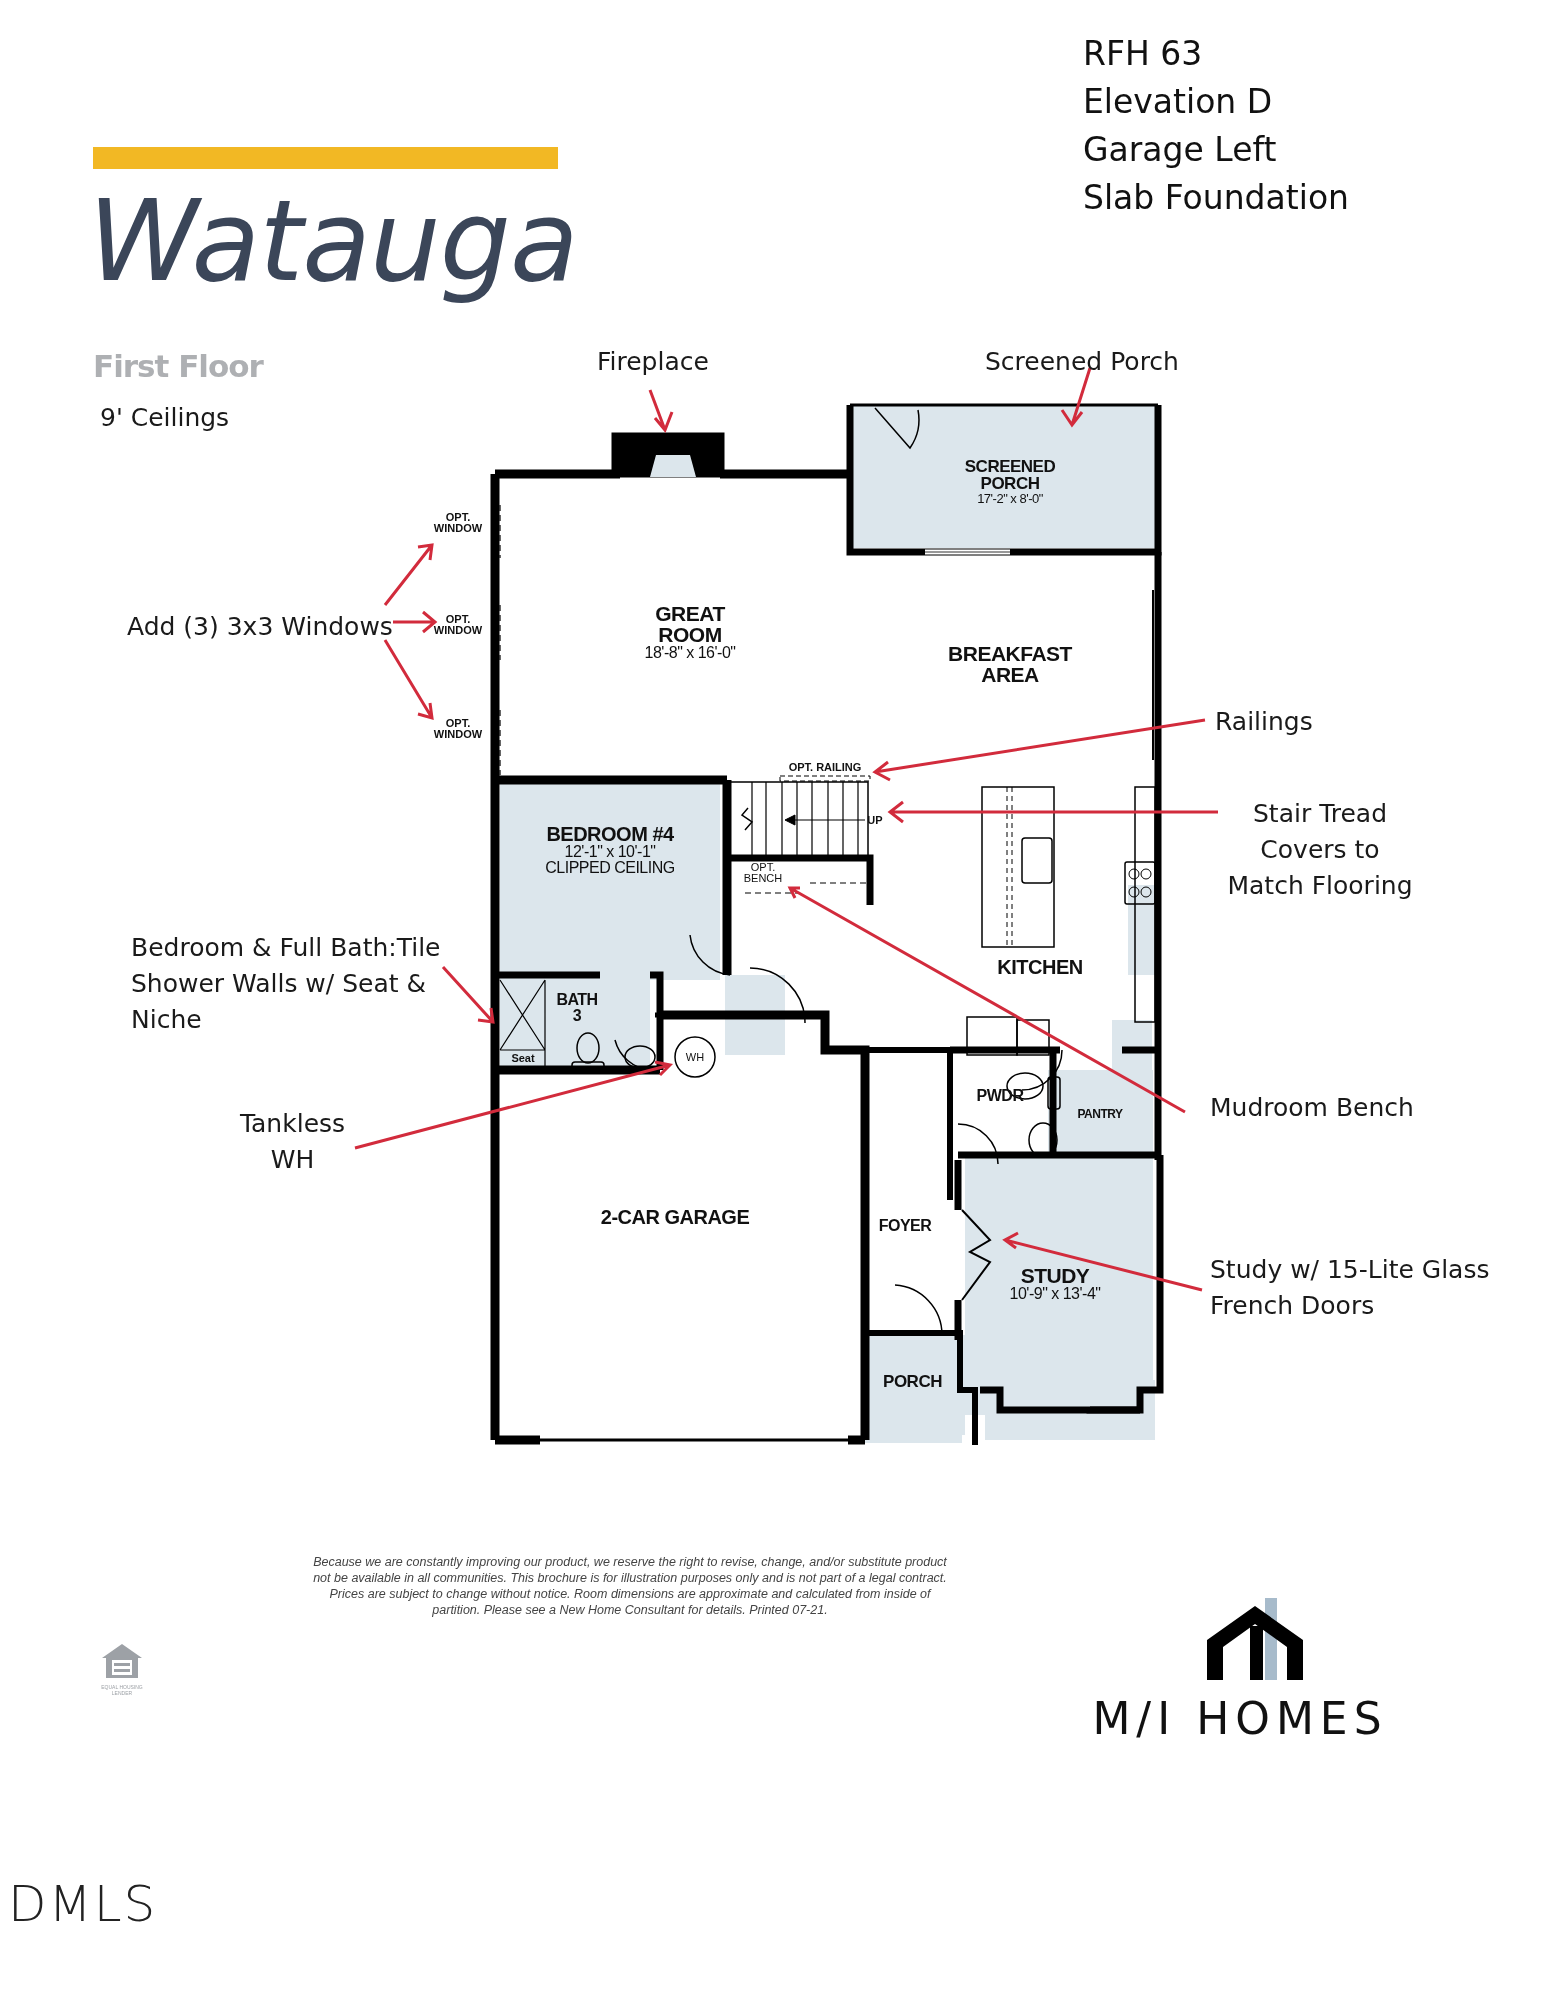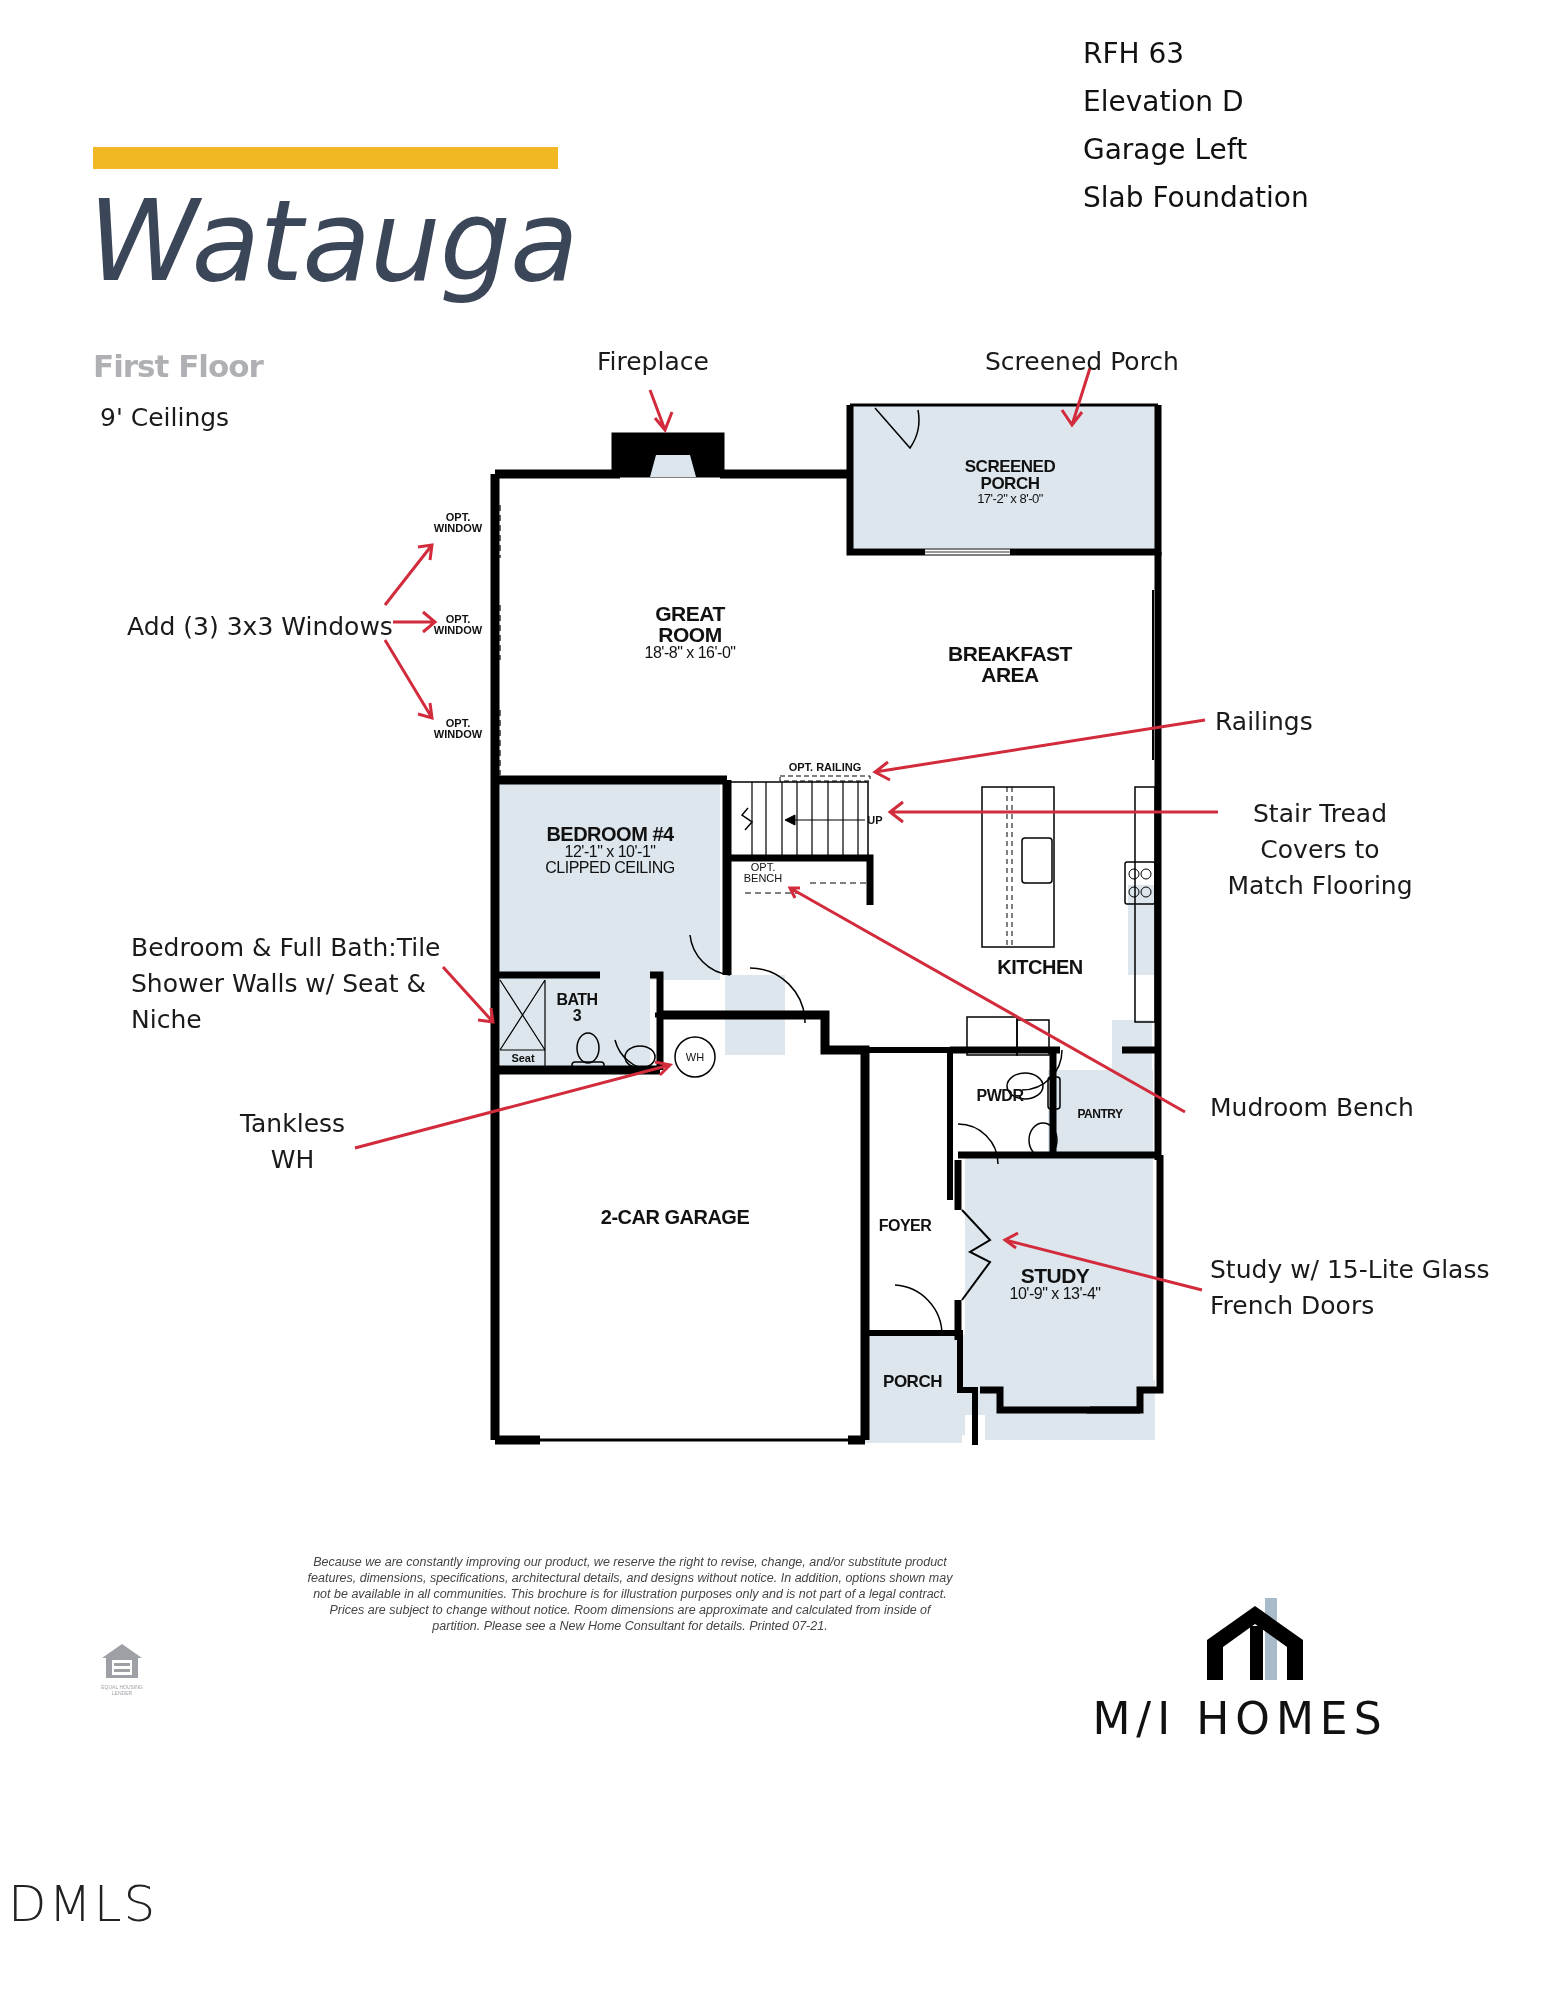--- a/index.html
+++ b/index.html
@@ -1,20 +1,20 @@
 <!DOCTYPE html>
 <html><head>
 <meta charset="utf-8">
 <style>
   html, body { margin:0; padding:0; background:#ffffff; }
   body { width:1545px; height:2000px; position:relative; overflow:hidden;
          font-family:"Liberation Sans", sans-serif; color:#111; }
   .abs { position:absolute; }
   .callout { font-family:"DejaVu Sans", sans-serif; font-size:25px; color:#1a1a1a; line-height:36px; white-space:nowrap; }
-  .meta { font-family:"DejaVu Sans", sans-serif; font-size:28px; line-height:48px; color:#111; }
+  .meta { font-family:"DejaVu Sans", sans-serif; font-size:33px; line-height:48px; color:#111; }
   .room { font-family:"Liberation Sans", sans-serif; font-weight:bold; text-align:center; color:#111; line-height:1.0; letter-spacing:-0.5px; }
   .dim { font-family:"Liberation Sans", sans-serif; font-weight:normal; text-align:center; color:#111; }
   .small { font-family:"Liberation Sans", sans-serif; font-weight:bold; font-size:11px; text-align:center; line-height:11px; color:#111; }
   #plan { position:absolute; left:0; top:0; }
   .disclaimer { font-family:"Liberation Sans", sans-serif; font-size:12.5px; color:#444; text-align:center; line-height:16px; }
 </style>
 </head>
 <body>
 
 <div class="abs" style="left:93px; top:147px; width:465px; height:22px; background:#F2B824;"></div>
@@ -238,21 +238,20 @@
     <rect x="14" y="20" width="20" height="15" fill="#fff"></rect>
     <rect x="16" y="23" width="16" height="3" fill="#9DA1A6"></rect>
     <rect x="16" y="29" width="16" height="3" fill="#9DA1A6"></rect>
   </svg>
   <div style="font-size:5px; color:#9DA1A6; text-align:center;">EQUAL HOUSING</div>
   <div style="font-size:5px; color:#9DA1A6; text-align:center;">LENDER</div>
 </div>
 
 <div class="abs disclaimer" style="left:230px; top:1554px; width:800px;font-style:italic;">
   <div>Because we are constantly improving our product, we reserve the right to revise, change, and/or substitute product</div>
-  <div>features, dimensions, specifications, architectural details, and designs without notice. In addition, options shown may</div>
   <div>not be available in all communities. This brochure is for illustration purposes only and is not part of a legal contract.</div>
   <div>Prices are subject to change without notice. Room dimensions are approximate and calculated from inside of</div>
   <div>partition. Please see a New Home Consultant for details. Printed 07-21.</div>
 </div>
 
 <div class="abs" style="left:1080px; top:1590px; width:320px;">
   <svg width="320" height="95">
     <rect x="185" y="8" width="12" height="82" fill="#A7BBCB"></rect>
     <path d="M127 50 L175 16 L223 50 L223 90 L207 90 L207 57 L175 34 L143 57 L143 90 L127 90 Z" fill="#000"></path>
     <rect x="170" y="36" width="13" height="54" fill="#000"></rect>

